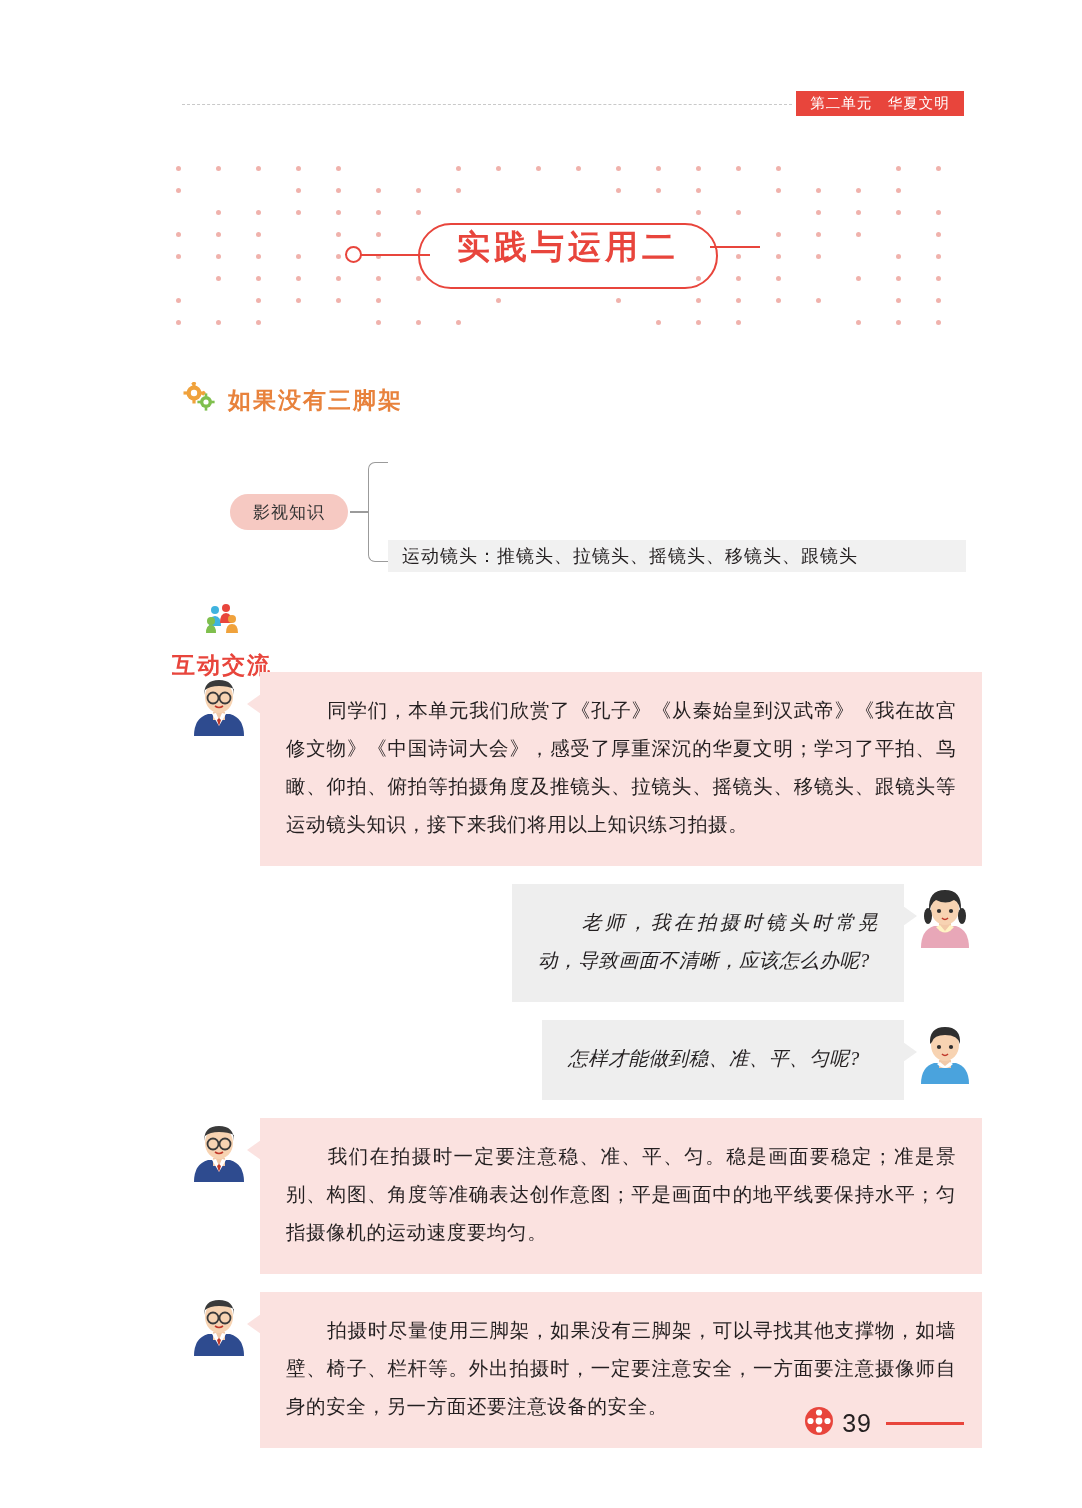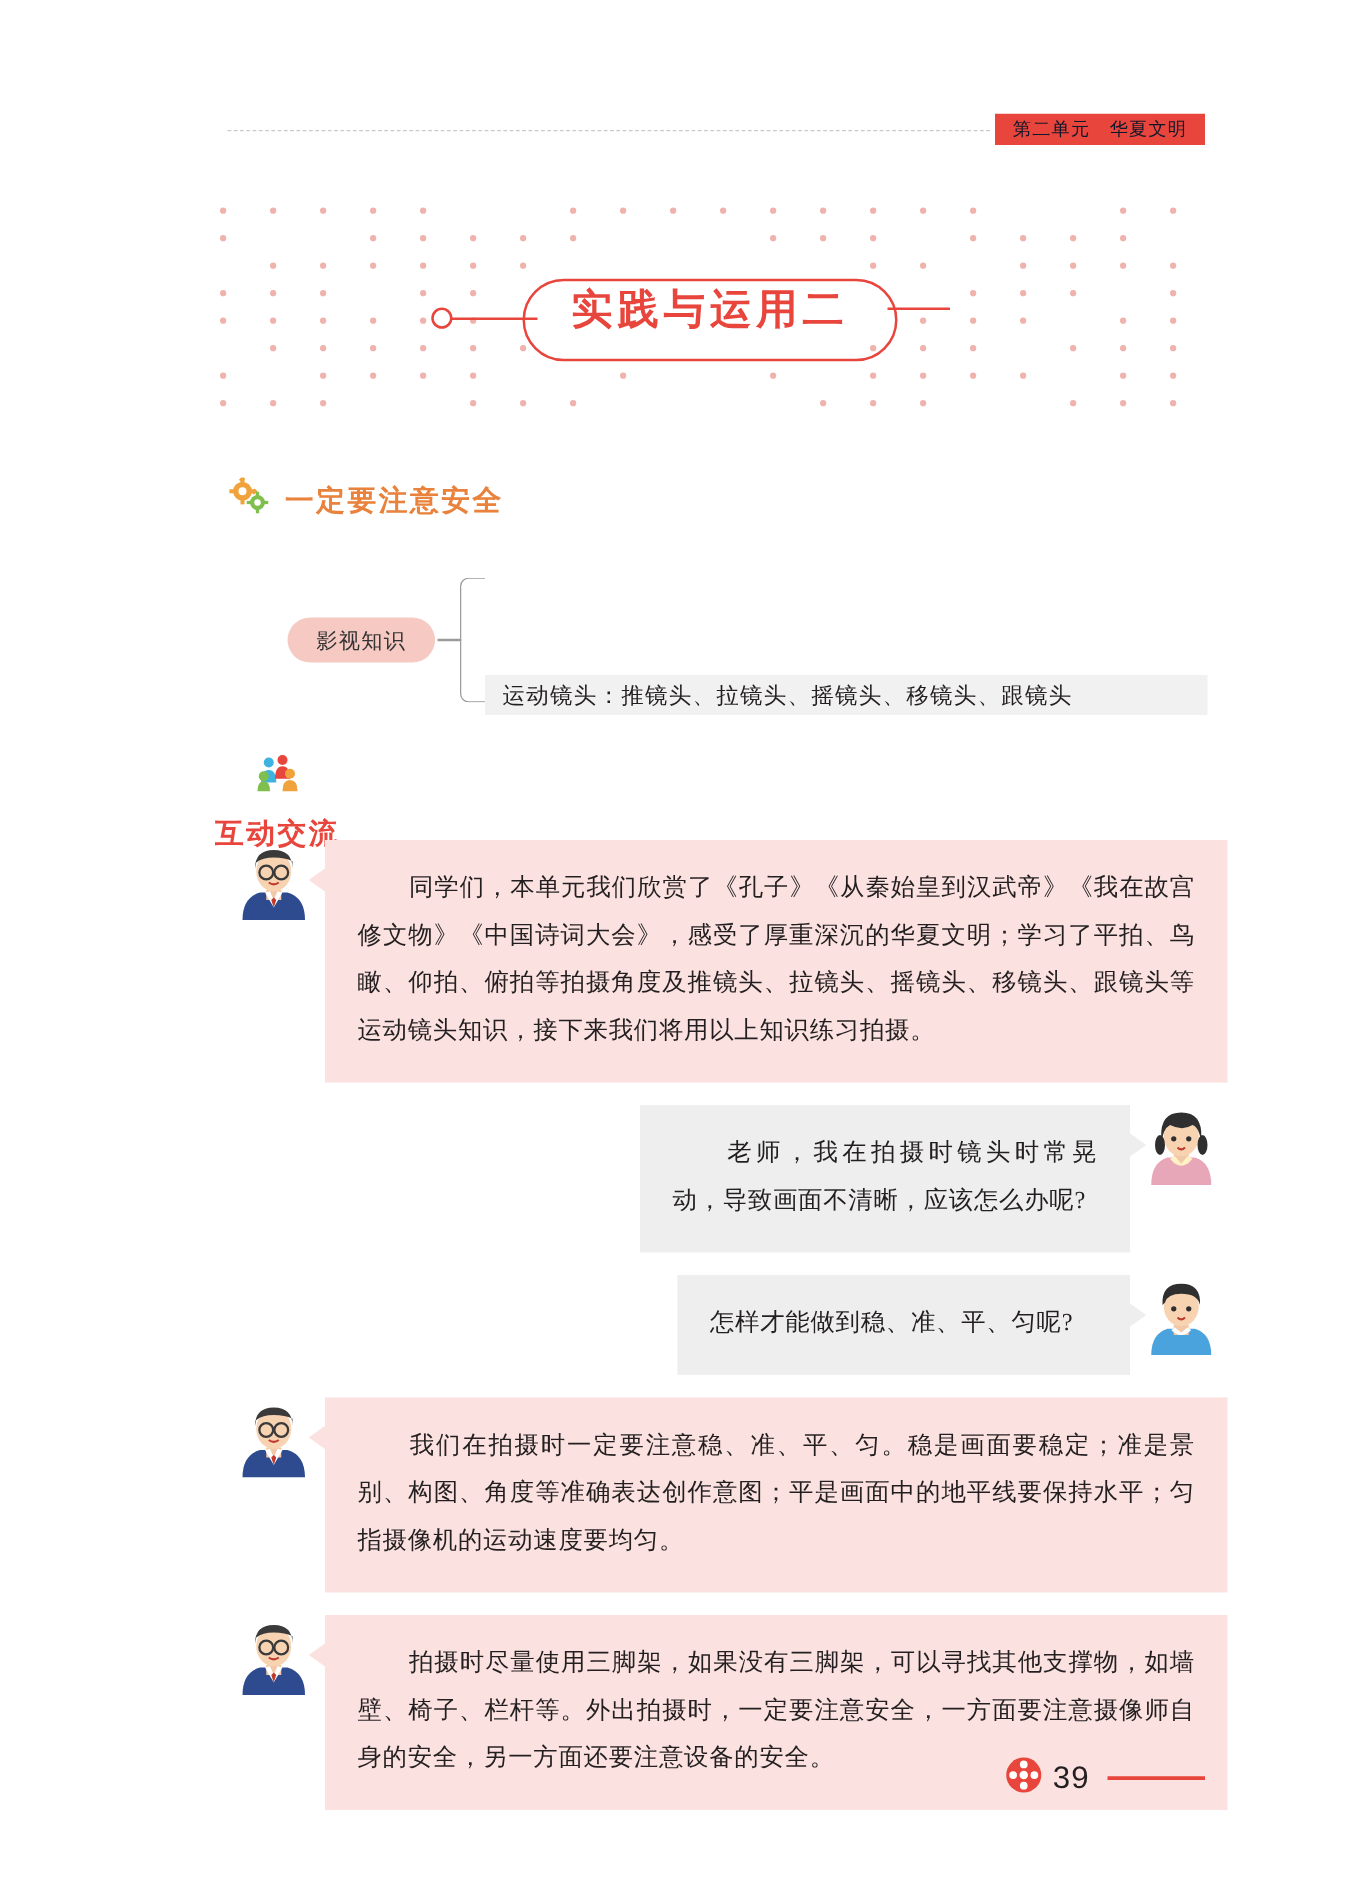--- a/index.html
+++ b/index.html
@@ -19,21 +19,21 @@
   #header-rule {
     position: absolute;
     left: 182px; top: 104px; width: 610px;
     border-top: 1px dashed #c9c9c9;
   }
   #header-tag {
     position: absolute;
     right: 118px; top: 91px;
     height: 25px; min-width: 168px;
     background: #e8453c;
-    color: #0f172a;
+    color: #ffffff;
     font-family: "Liberation Sans", sans-serif;
     font-size: 14.5px;
     letter-spacing: 1px;
     display: flex; align-items: center; justify-content: center;
     padding: 0 10px;
   }
 
   
   #dot-field {
     position: absolute;
@@ -155,21 +155,21 @@
   #knowledge-row-1 { top: 88px; width: 578px; }
   .knowledge-row .row-lead { white-space: pre; }
 
   
   #dialogue { position: absolute; left: 182px; top: 672px; width: 800px; }
   .dialog-row {
     position: relative;
     margin-bottom: 18px;
   }
   .dialog-row.left { padding-left: 78px; }
-  .dialog-row.right { padding-right: 78px; }
+  .dialog-row.right { padding-right: 78px; font-style: italic; }
 
   .avatar {
     position: absolute;
     top: 2px;
     width: 58px; height: 62px;
   }
   .dialog-row.left .avatar { left: 8px; }
   .dialog-row.right .avatar { right: 8px; }
 
   .bubble {
@@ -357,21 +357,21 @@
         <g transform="translate(24,20)">
           <rect x="-1.3" y="-8.6" width="2.6" height="3.4"></rect>
           <rect x="-1.3" y="5.2" width="2.6" height="3.4"></rect>
           <rect x="-8.6" y="-1.3" width="3.4" height="2.6"></rect>
           <rect x="5.2" y="-1.3" width="3.4" height="2.6"></rect>
         </g>
       </g>
       <circle cx="24" cy="20" r="2.6" fill="#ffffff"></circle>
     </svg>
   </span>
-  <span class="heading-text">一定要注意安全</span>
+  <span class="heading-text">如果没有三脚架</span>
 </div>
 
 <div id="knowledge-diagram">
   <div id="knowledge-label">影视知识</div>
   <div id="knowledge-brace-stem"></div>
   <div id="knowledge-brace"></div>
 
   <div class="knowledge-row" id="knowledge-row-1">
     <span class="row-lead">运动镜头：</span>
       <span>推镜头、拉镜头、摇镜头、移镜头、跟镜头</span>

